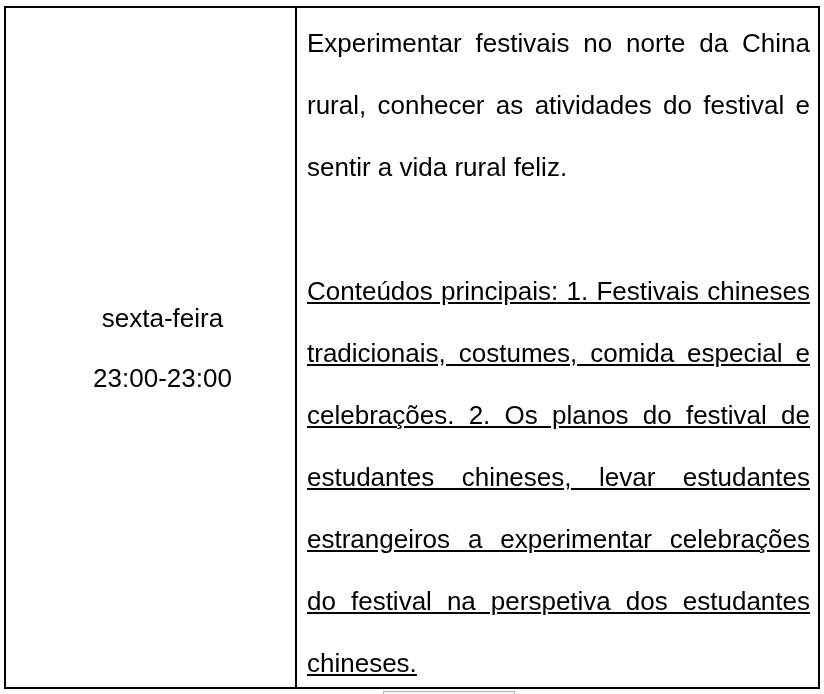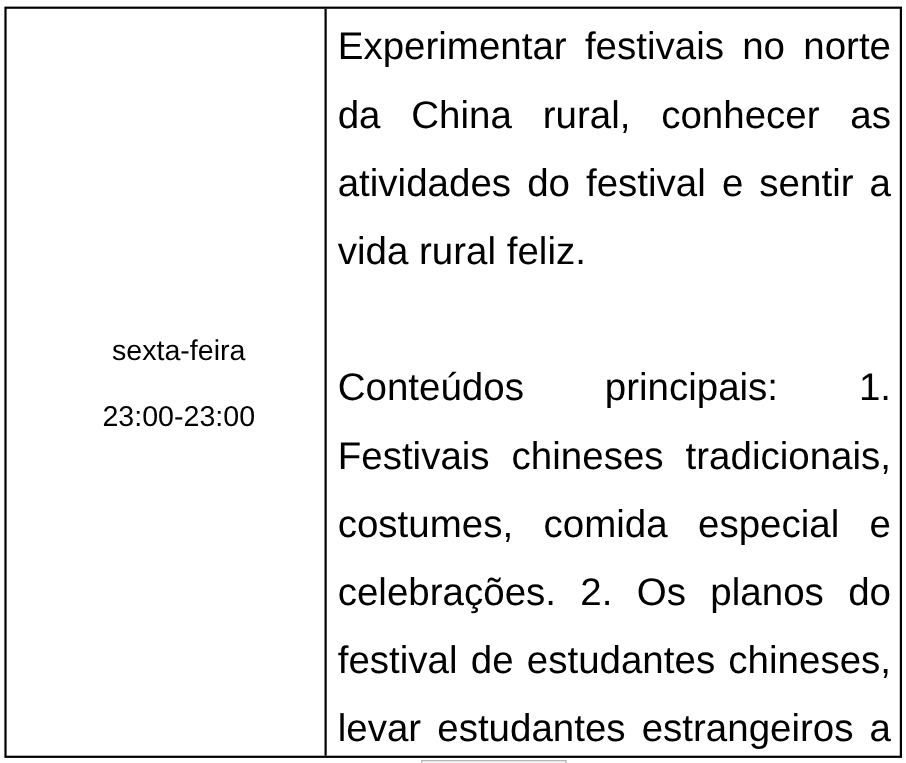--- a/index.html
+++ b/index.html
@@ -37,30 +37,31 @@
     font-size: 26px;
     padding-left: 24px;
   }
   .time-cell .line {
     line-height: 60px;
     white-space: nowrap;
   }
   .description-cell {
     flex: 1 1 auto;
     padding: 4px 8px 0 10px;
-    font-size: 35px;
+    font-size: 26px;
     line-height: 62px;
     text-align: justify;
     overflow: hidden;
   }
   .description-cell p {
     margin: 0;
   }
   .description-cell p + p {
     margin-top: 62px; 
+    text-decoration: underline;
   }
   
   .cropped-artifact {
     position: absolute;
     left: 383px;
     top: 691px;
     width: 130px;
     height: 6px;
     border: 1px solid #b0b0b0;
     border-bottom: none;

